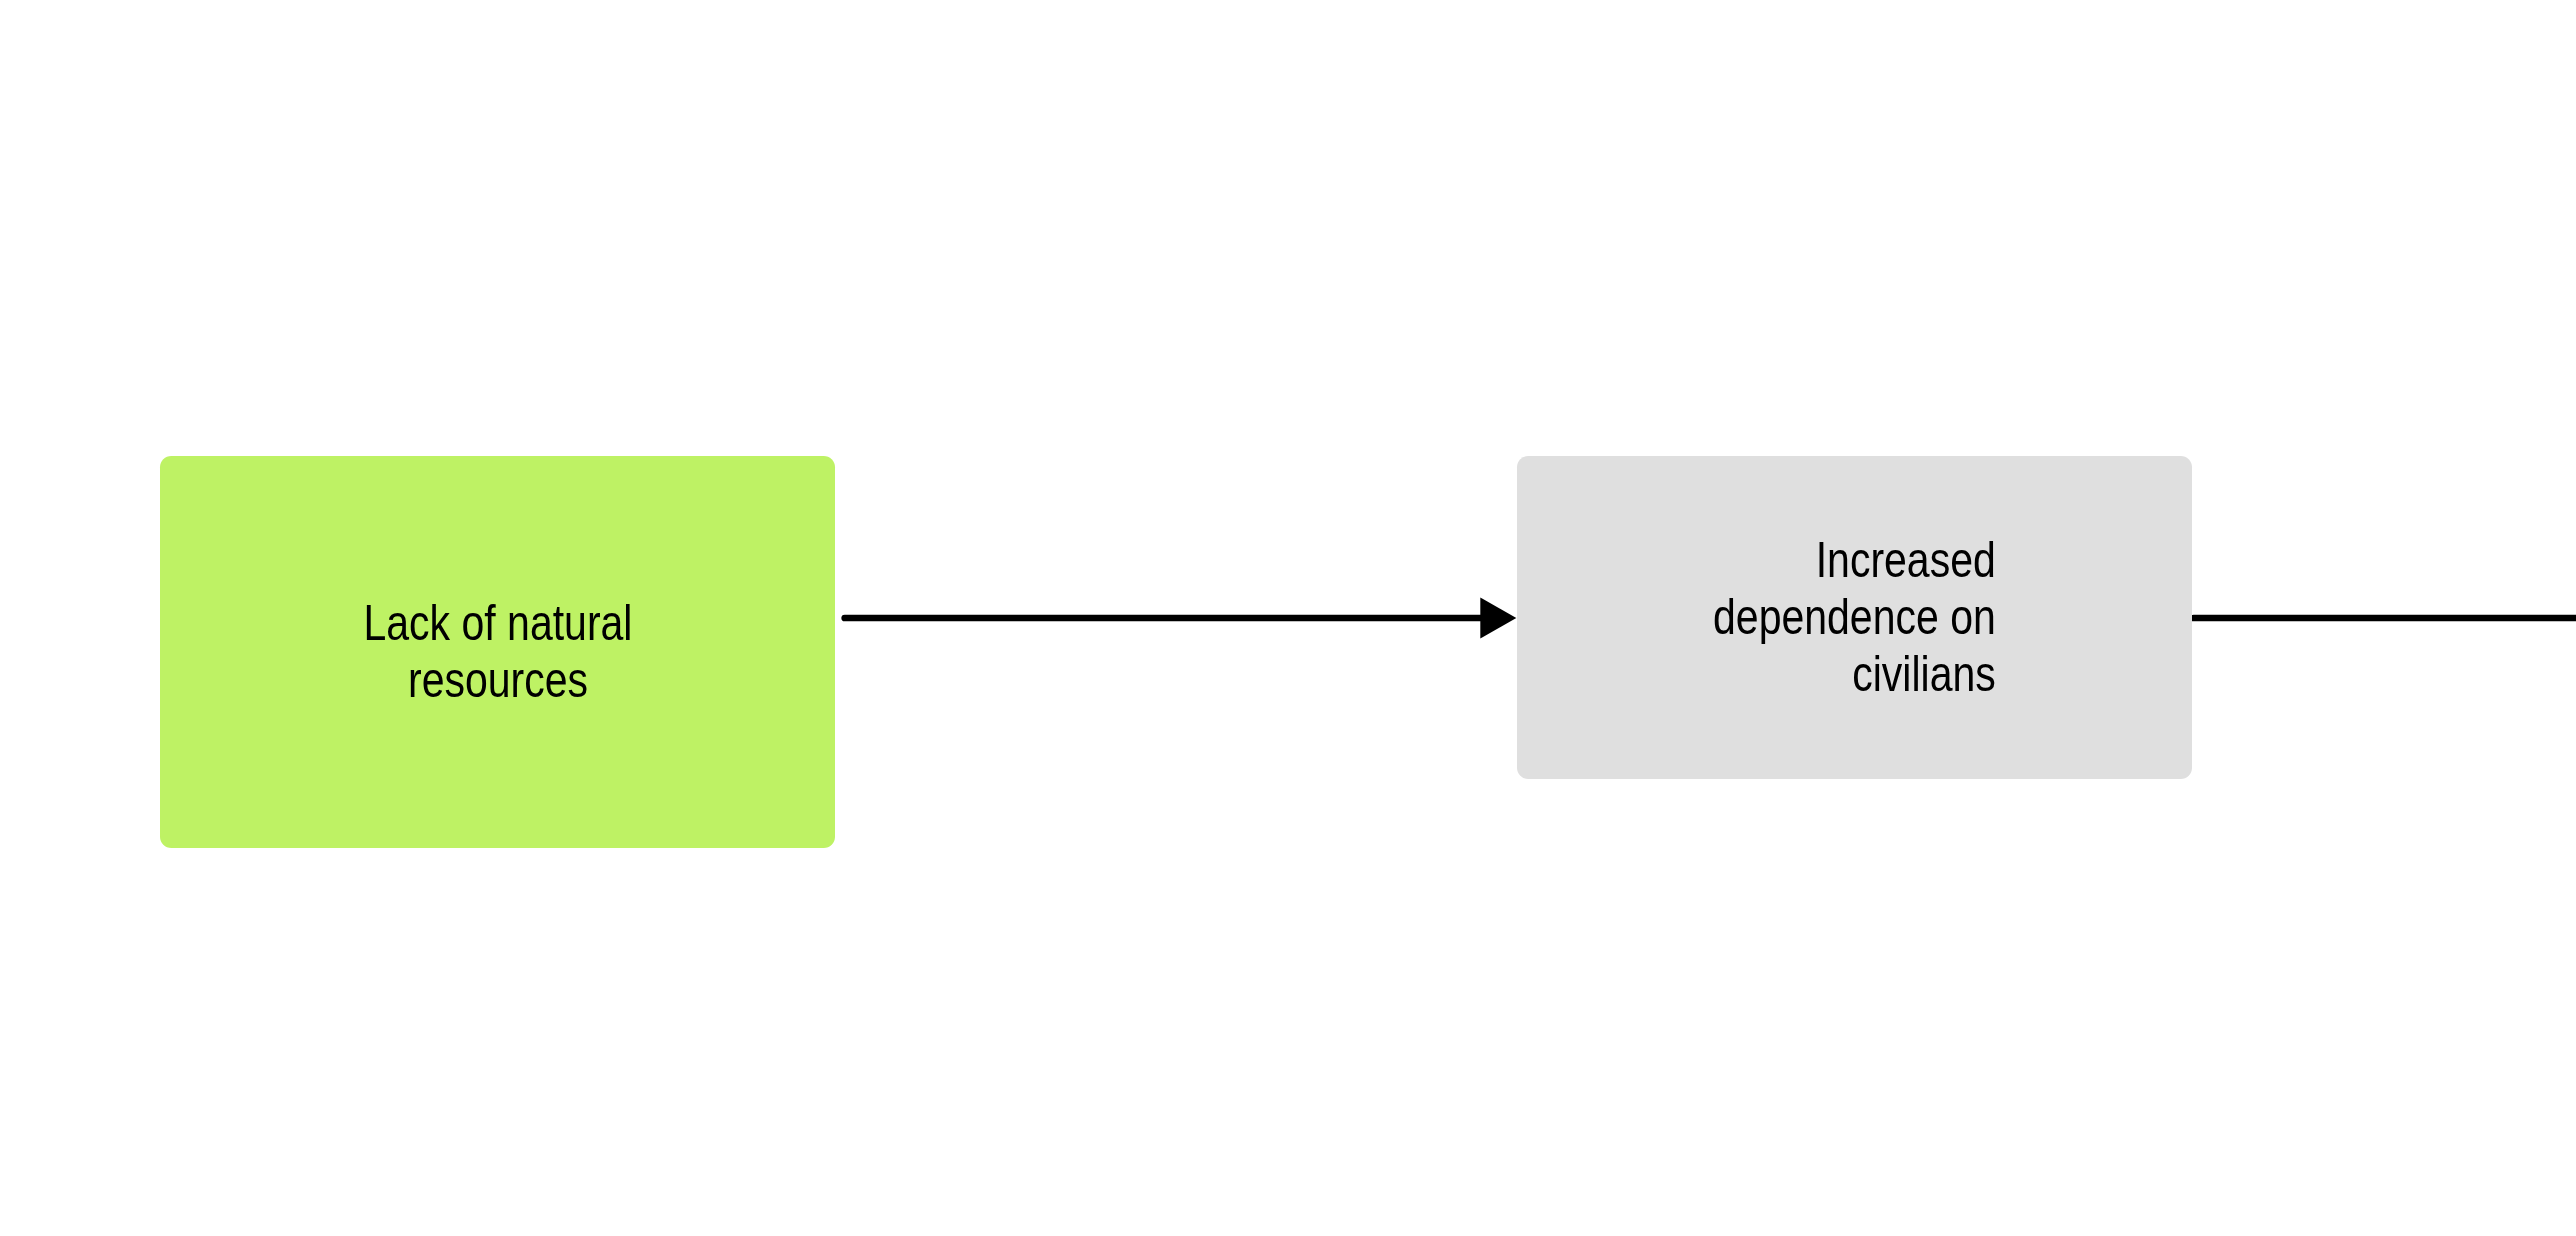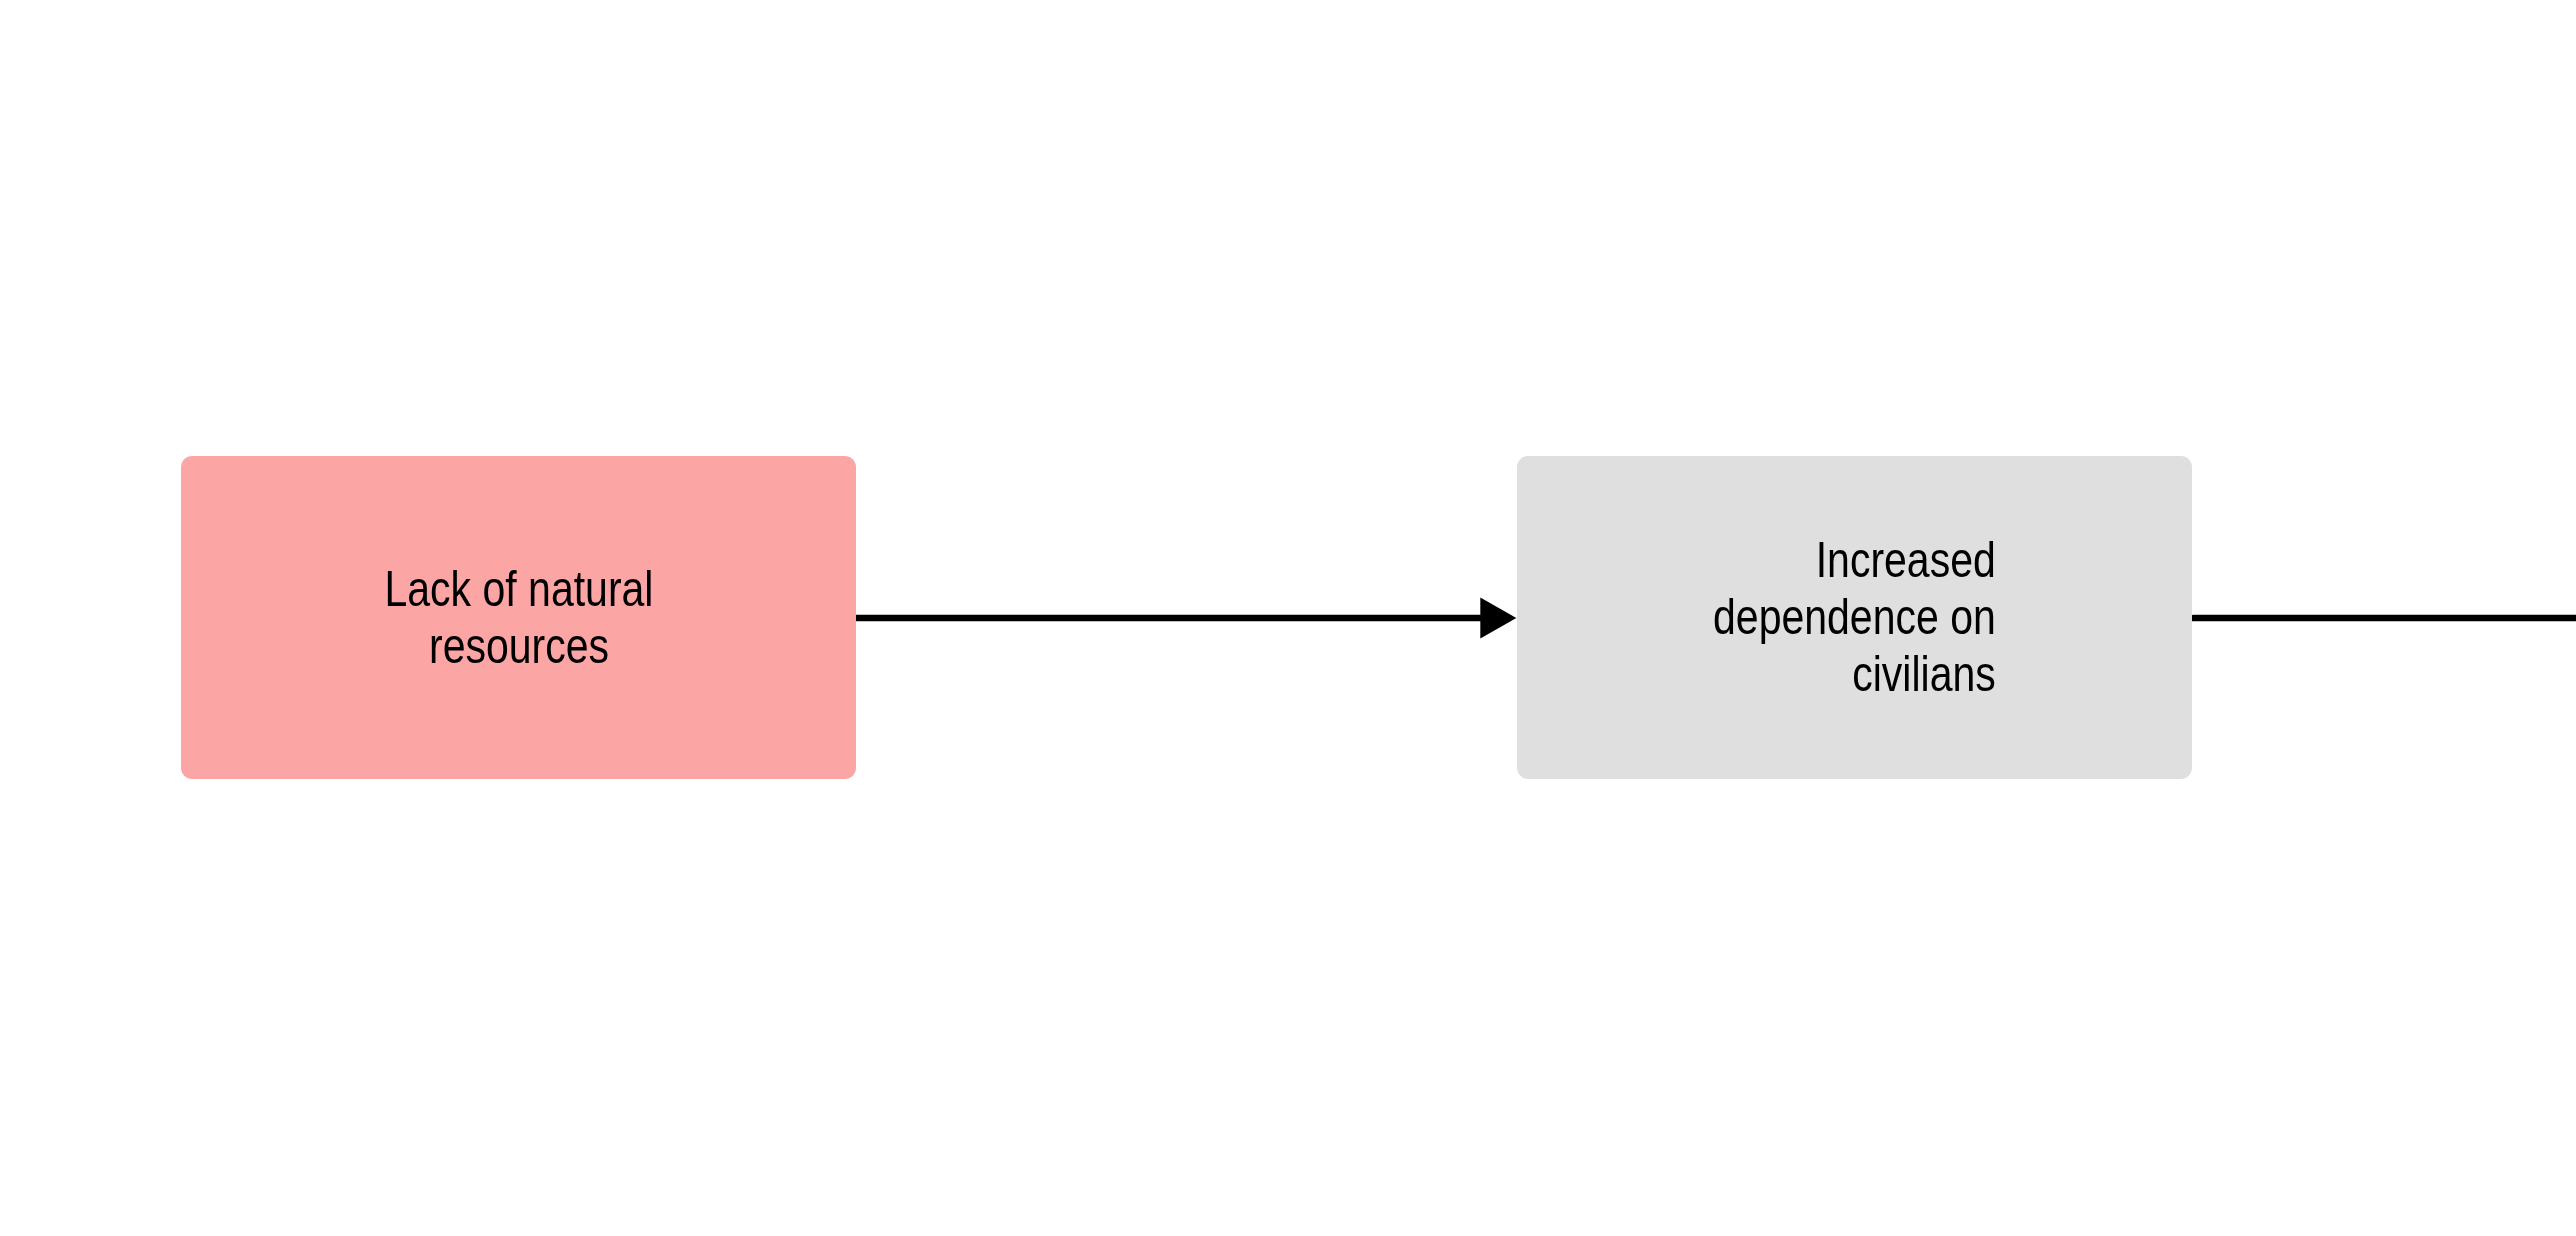--- a/index.html
+++ b/index.html
@@ -67,21 +67,21 @@
     </svg>
   </div>
 
   <div class="flow-edge" style="left: 2192px; top: 582px; width: 674px;">
     <svg width="674" height="72" viewBox="0 0 1308 140">
       <line x1="2" y1="70" x2="1240" y2="70" stroke="#000000" stroke-width="13" stroke-linecap="round"></line>
       <polygon points="1238,30 1308,70 1238,110" fill="#000000"></polygon>
     </svg>
   </div>
 
-  <div class="flow-node" style="left: 181px; top: 456px; width: 675px; height: 323px; background: #fca5a5; color: rgb(0, 0, 0);">
+  <div class="flow-node" style="left: 160px; top: 456px; width: 675px; height: 392px; background: #bef264; color: rgb(0, 0, 0);">
     <span class="flow-node-label">Lack of natural
 resources</span>
   </div>
 
   <div class="flow-node" style="left: 1517px; top: 456px; width: 675px; height: 323px; background: rgb(223, 223, 223); color: rgb(0, 0, 0); text-align: right;">
     <span class="flow-node-label">Increased
 dependence on
 civilians</span>
   </div>
 

